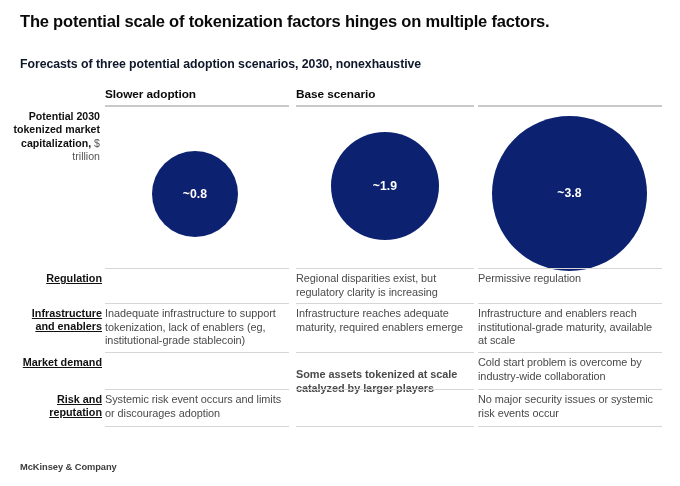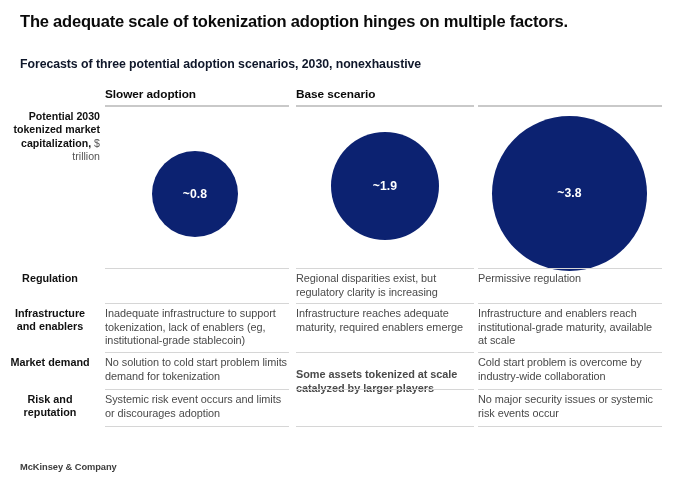--- a/index.html
+++ b/index.html
@@ -100,27 +100,28 @@
     color: #ffffff;
     font-size: 12.2px;
     font-weight: bold;
     letter-spacing: 0.1px;
     line-height: 1;
   }
 
   
   .row-label {
     position: absolute;
-    left: 4px;
+    left: 10px;
     width: 92px;
-    text-align: center;
+    text-align: right;
     font-size: 10.8px;
     font-weight: bold;
     line-height: 13.2px;
     color: #111111;
+    text-decoration: underline;
   }
   .cell {
     position: absolute;
     font-size: 10.9px;
     line-height: 13.6px;
     color: #4a4a4a;
     letter-spacing: -0.05px;
   }
   .rule {
     position: absolute;
@@ -137,21 +138,21 @@
     font-weight: bold;
     color: #3d3d3d;
     letter-spacing: -0.05px;
   }
 </style>
 </head>
 <body>
 
 <div id="exhibit">
 
-  <div class="title">The adequate scale of tokenization adoption hinges on multiple factors.</div>
+  <div class="title">The potential scale of tokenization factors hinges on multiple factors.</div>
   <div class="subtitle">Forecasts of three potential adoption scenarios, 2030, nonexhaustive</div>
 
   <div class="colhead col-1">Slower adoption</div>
   <div class="colhead col-2">Base scenario</div>
 
   <div class="colhead-rule col-1"></div>
   <div class="colhead-rule col-2"></div>
   <div class="colhead-rule col-3"></div>
 
   <div class="axis-label">
@@ -186,21 +187,20 @@
   <div class="row-label" style="top:307px;">Infrastructure and enablers</div>
   <div class="cell col-1" style="top:307px;">Inadequate infrastructure to support tokenization, lack of enablers (eg, institutional-grade stablecoin)</div>
   <div class="cell col-2" style="top:307px;">Infrastructure reaches adequate maturity, required enablers emerge</div>
   <div class="cell col-3" style="top:307px;">Infrastructure and enablers reach institutional-grade maturity, available at scale</div>
 
   <div class="rule col-1" style="top:352px;"></div>
   <div class="rule col-2" style="top:352px;"></div>
   <div class="rule col-3" style="top:352px;"></div>
 
   <div class="row-label" style="top:356px;">Market demand</div>
-  <div class="cell col-1" style="top:356px;">No solution to cold start problem limits demand for tokenization</div>
   <div class="cell col-2" style="top:368px;font-weight:bold;">Some assets tokenized at scale catalyzed by larger players</div>
   <div class="cell col-3" style="top:356px;">Cold start problem is overcome by industry-wide collaboration</div>
 
   <div class="rule col-1" style="top:389px;"></div>
   <div class="rule col-2" style="top:389px;"></div>
   <div class="rule col-3" style="top:389px;"></div>
 
   <div class="row-label" style="top:393px;">Risk and reputation</div>
   <div class="cell col-1" style="top:393px;">Systemic risk event occurs and limits or discourages adoption</div>
   <div class="cell col-3" style="top:393px;">No major security issues or systemic risk events occur</div>

